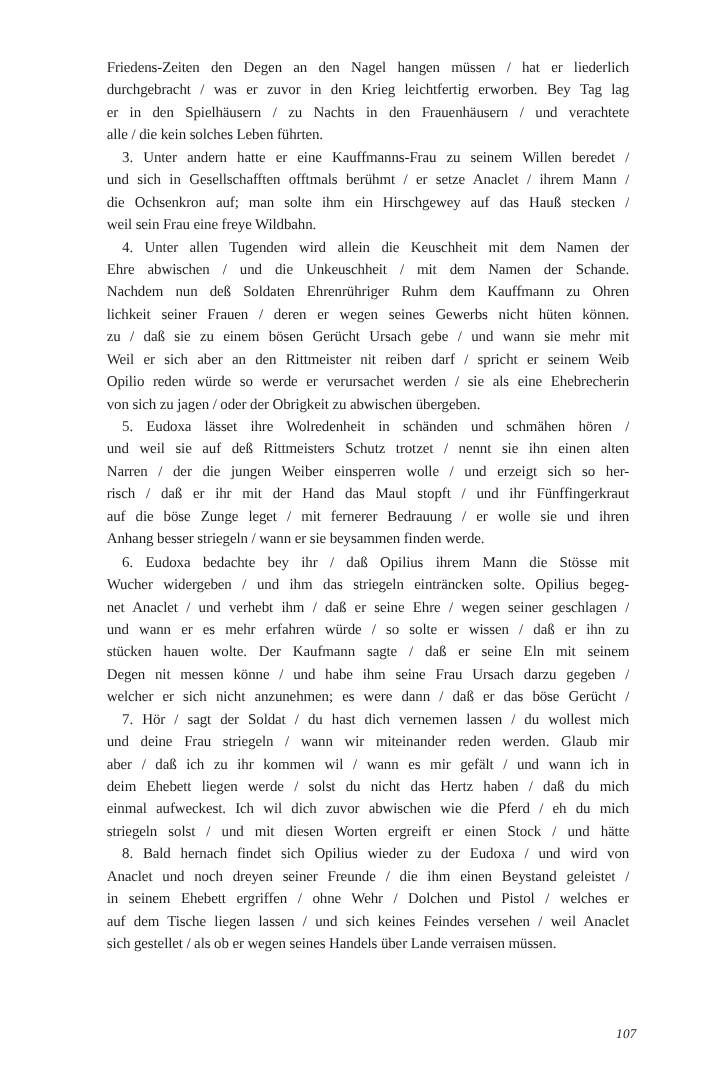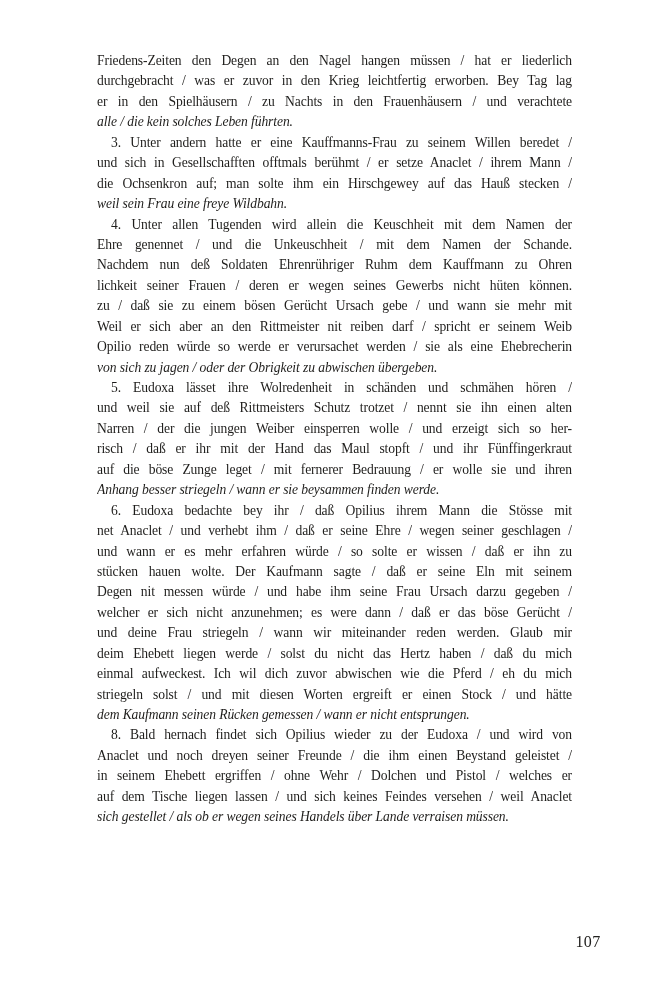--- a/index.html
+++ b/index.html
@@ -28,34 +28,34 @@
     line-height: 20.45px;
     height: 20.45px;
     overflow: hidden;
     text-align: justify;
     text-align-last: justify;
     word-break: normal;
   }
   .line.last {
     text-align: left;
     text-align-last: left;
-    font-style: italic;
   }
   .line.indent {
     text-indent: 14px;
   }
   .page-number {
     position: absolute;
     top: 933px;
     left: 560px;
     width: 56px;
-    text-align: center;
-    font-size: 16px;
+    text-align: left;
+    font-size: 12px;
     letter-spacing: 0.3px;
     color: #22211f;
+    font-style: italic;
   }
 </style>
 </head>
 <body>
 
 <div class="sheet">
   <div class="text-block">
       <div class="paragraph">
         <div class="line">Friedens-Zeiten den Degen an den Nagel hangen müssen / hat er liederlich</div>
         <div class="line">durchgebracht / was er zuvor in den Krieg leichtfertig erworben. Bey Tag lag</div>
@@ -63,50 +63,52 @@
         <div class="line last">alle / die kein solches Leben führten.</div>
       </div>
       <div class="paragraph">
         <div class="line indent">3. Unter andern hatte er eine Kauffmanns-Frau zu seinem Willen beredet /</div>
         <div class="line">und sich in Gesellschafften offtmals berühmt / er setze Anaclet / ihrem Mann /</div>
         <div class="line">die Ochsenkron auf; man solte ihm ein Hirschgewey auf das Hauß stecken /</div>
         <div class="line last">weil sein Frau eine freye Wildbahn.</div>
       </div>
       <div class="paragraph">
         <div class="line indent">4. Unter allen Tugenden wird allein die Keuschheit mit dem Namen der</div>
-        <div class="line">Ehre genennet / und die Unkeuschheit / mit dem Namen der Schande.</div>
+        <div class="line">Ehre abwischen / und die Unkeuschheit / mit dem Namen der Schande.</div>
         <div class="line">Nachdem nun deß Soldaten Ehrenrühriger Ruhm dem Kauffmann zu Ohren</div>
         <div class="line">lichkeit seiner Frauen / deren er wegen seines Gewerbs nicht hüten können.</div>
         <div class="line">zu / daß sie zu einem bösen Gerücht Ursach gebe / und wann sie mehr mit</div>
         <div class="line">Weil er sich aber an den Rittmeister nit reiben darf / spricht er seinem Weib</div>
         <div class="line">Opilio reden würde so werde er verursachet werden / sie als eine Ehebrecherin</div>
         <div class="line last">von sich zu jagen / oder der Obrigkeit zu abwischen übergeben.</div>
       </div>
       <div class="paragraph">
         <div class="line indent">5. Eudoxa lässet ihre Wolredenheit in schänden und schmähen hören /</div>
         <div class="line">und weil sie auf deß Rittmeisters Schutz trotzet / nennt sie ihn einen alten</div>
         <div class="line">Narren / der die jungen Weiber einsperren wolle / und erzeigt sich so her-</div>
         <div class="line">risch / daß er ihr mit der Hand das Maul stopft / und ihr Fünffingerkraut</div>
         <div class="line">auf die böse Zunge leget / mit fernerer Bedrauung / er wolle sie und ihren</div>
         <div class="line last">Anhang besser striegeln / wann er sie beysammen finden werde.</div>
       </div>
       <div class="paragraph">
         <div class="line indent">6. Eudoxa bedachte bey ihr / daß Opilius ihrem Mann die Stösse mit</div>
+        <div class="line">Wucher widergeben / und ihm das striegeln einträncken solte. Opilius begeg-</div>
         <div class="line">net Anaclet / und verhebt ihm / daß er seine Ehre / wegen seiner geschlagen /</div>
         <div class="line">und wann er es mehr erfahren würde / so solte er wissen / daß er ihn zu</div>
         <div class="line">stücken hauen wolte. Der Kaufmann sagte / daß er seine Eln mit seinem</div>
-        <div class="line">Degen nit messen würde / und habe ihm seine Frau Ursach darzu gegeben /</div>
+        <div class="line">Degen nit messen könne / und habe ihm seine Frau Ursach darzu gegeben /</div>
         <div class="line">welcher er sich nicht anzunehmen; es were dann / daß er das böse Gerücht /</div>
       </div>
       <div class="paragraph">
+        <div class="line indent">7. Hör / sagt der Soldat / du hast dich vernemen lassen / du wollest mich</div>
         <div class="line">und deine Frau striegeln / wann wir miteinander reden werden. Glaub mir</div>
+        <div class="line">aber / daß ich zu ihr kommen wil / wann es mir gefält / und wann ich in</div>
         <div class="line">deim Ehebett liegen werde / solst du nicht das Hertz haben / daß du mich</div>
         <div class="line">einmal aufweckest. Ich wil dich zuvor abwischen wie die Pferd / eh du mich</div>
         <div class="line">striegeln solst / und mit diesen Worten ergreift er einen Stock / und hätte</div>
-        <div class="line last">dem Kaufmann seinen Rücken gemessen / wann er nicht entsprungen.</div>
       </div>
       <div class="paragraph">
         <div class="line indent">8. Bald hernach findet sich Opilius wieder zu der Eudoxa / und wird von</div>
         <div class="line">Anaclet und noch dreyen seiner Freunde / die ihm einen Beystand geleistet /</div>
         <div class="line">in seinem Ehebett ergriffen / ohne Wehr / Dolchen und Pistol / welches er</div>
         <div class="line">auf dem Tische liegen lassen / und sich keines Feindes versehen / weil Anaclet</div>
         <div class="line last">sich gestellet / als ob er wegen seines Handels über Lande verraisen müssen.</div>
       </div>
     </div>
   <div class="page-number">107</div>

